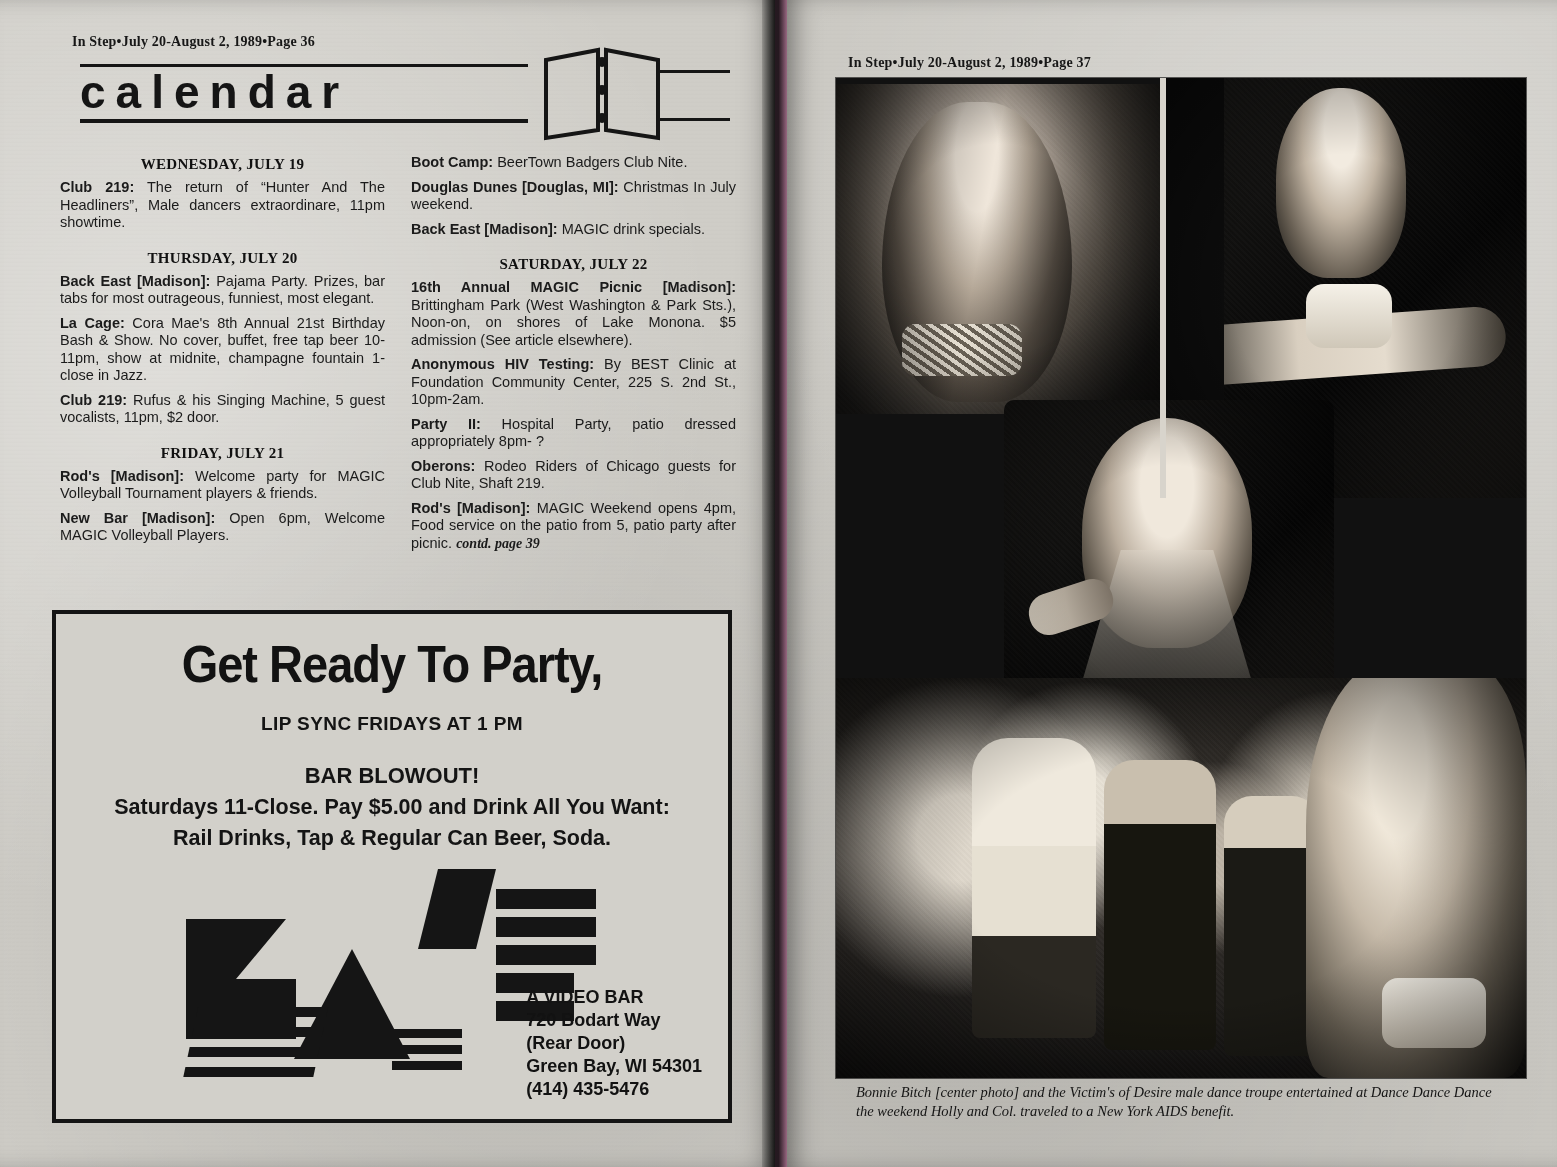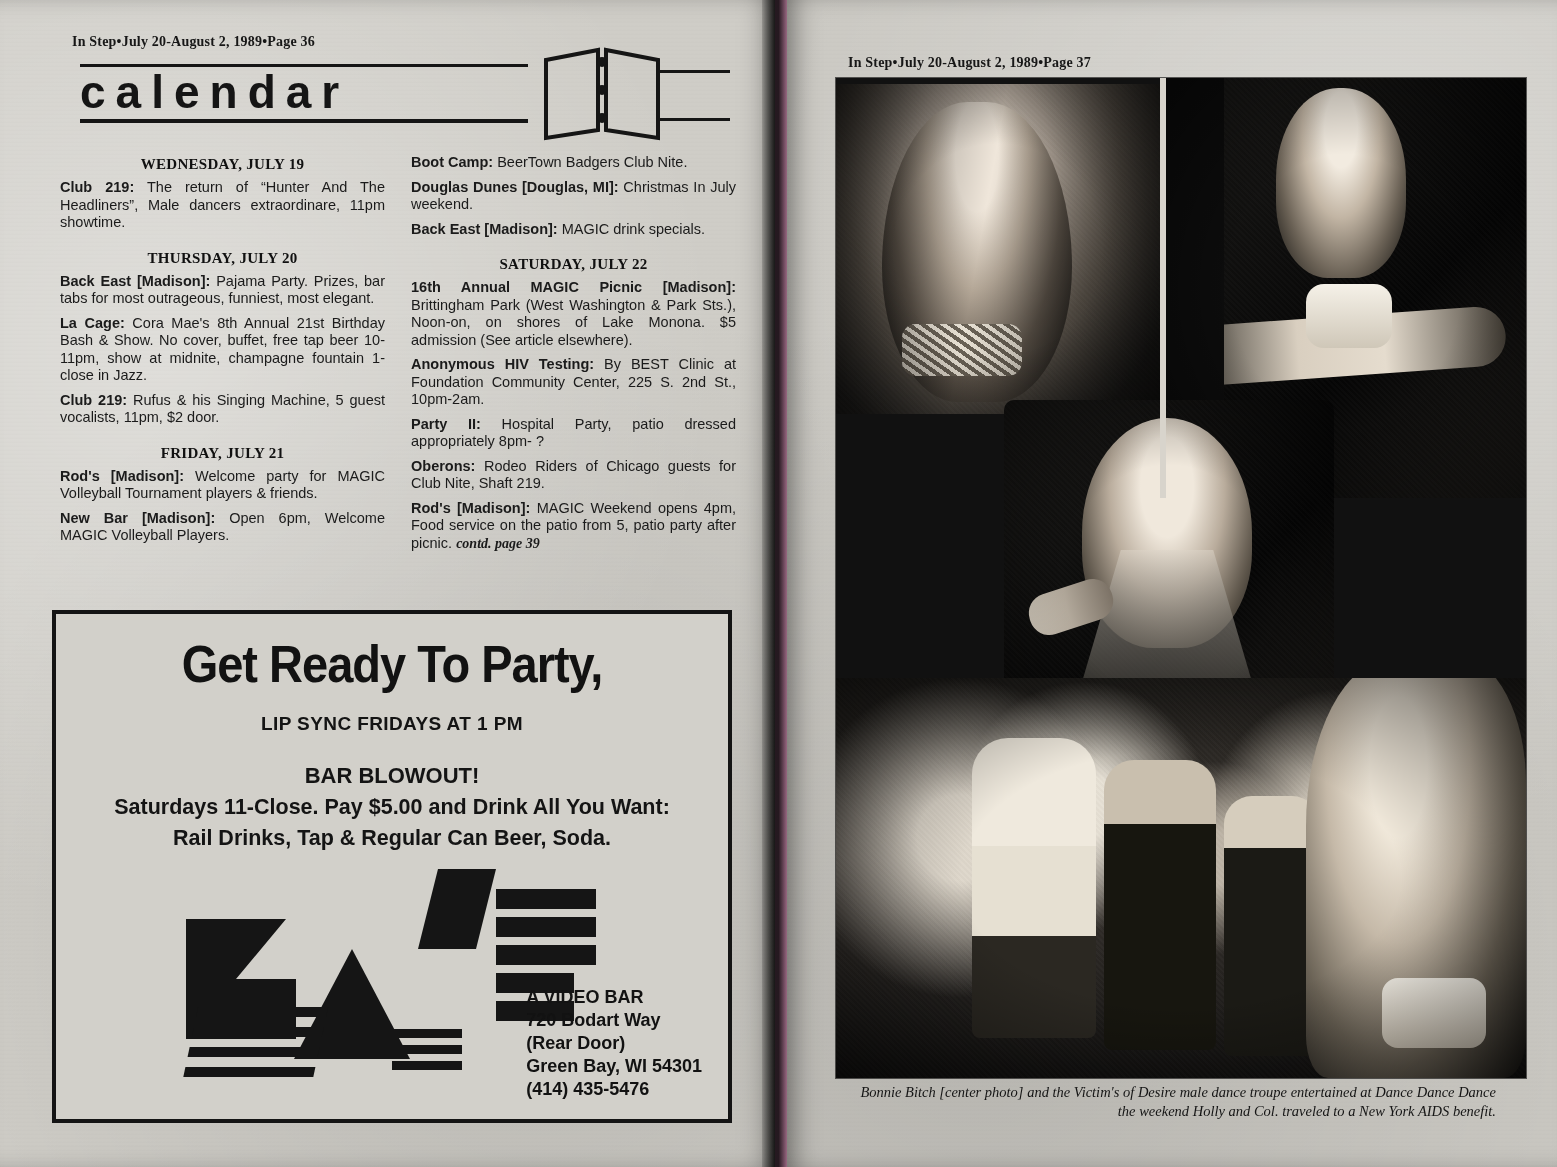--- a/index.html
+++ b/index.html
@@ -211,21 +211,20 @@
   }
   .caption {
     position: absolute;
     left: 856px; top: 1083px;
     width: 640px;
     font-family: "Liberation Serif", serif;
     font-style: italic;
     font-size: 14.5px;
     line-height: 19px;
     color: #151515;
-    text-align: right;
   }
 
   
   .skin-a {
     background:
       radial-gradient(ellipse at 45% 25%, #e6ddd2 0%, #b9ada0 28%, #6d6459 55%, #2c2a27 85%),
       linear-gradient(160deg, #3a3631, #14130f);
   }
   .dark-bg {
     background: linear-gradient(135deg, #1b1a18 0%, #050505 60%, #1f1d1a 100%);

